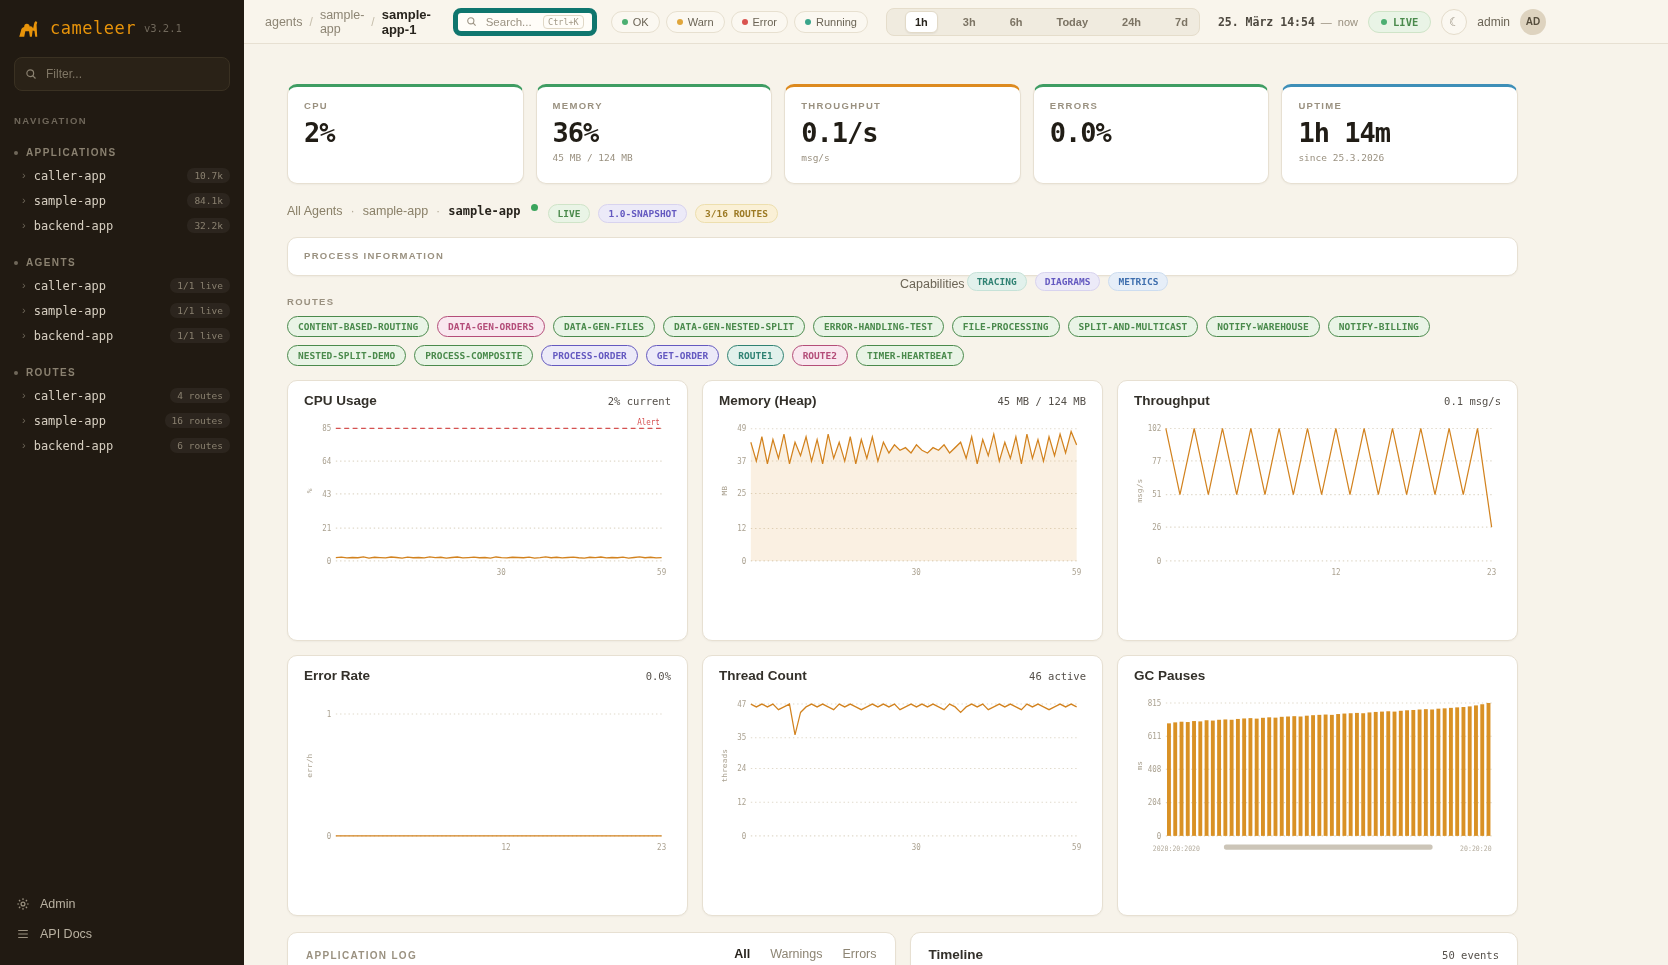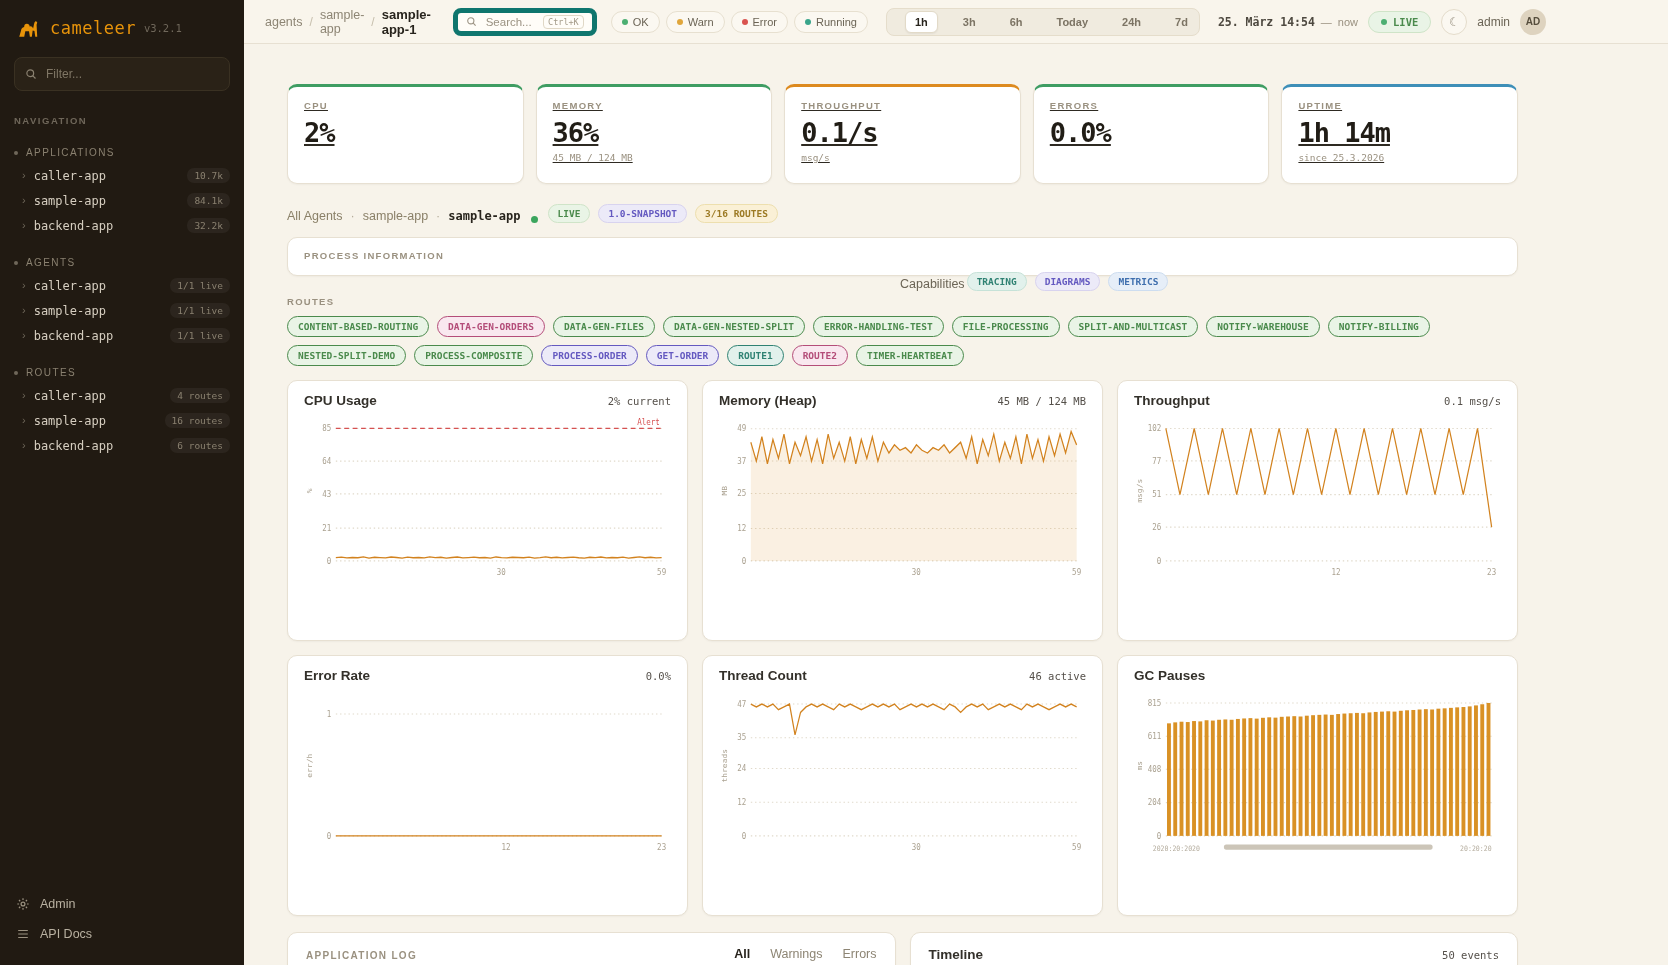--- a/index.html
+++ b/index.html
@@ -13,21 +13,21 @@
   
   .sidebar { width: 244px; min-width: 244px; height: 100%; background: #211a12; display: flex; flex-direction: column; padding-bottom: 16px; }
   .logo-row { display: flex; align-items: center; gap: 8px; padding: 15px 16px 10px; }
   .brand-name { color: #e8940a; font-family: "DejaVu Sans Mono", monospace; font-weight: 400; font-size: 17px; letter-spacing: .5px; }
   .brand-ver { color: #6f675a; font-size: 10.5px; font-family: "DejaVu Sans Mono", monospace; }
   .filter-wrap { margin: 6px 14px 12px; display: flex; align-items: center; gap: 7px; background: #2a2217; border: 1px solid #3a3122; border-radius: 8px; height: 34px; padding: 0 10px; }
   .filter-wrap input { background: transparent; border: none; outline: none; color: #cfc7b8; font-size: 12px; width: 100%; }
   .filter-wrap input::placeholder { color: #7f7665; }
   .nav-label { padding: 12px 14px 2px; font-size: 9.5px; letter-spacing: 1.5px; color: #6f675a; font-weight: 700; }
   .sb-section { margin-top: 14px; }
-  .sb-head { display: flex; align-items: center; gap: 8px; padding: 5px 14px; color: #8a8170; font-size: 10px; letter-spacing: 1.4px; font-weight: 400; cursor: pointer; }
+  .sb-head { display: flex; align-items: center; gap: 8px; padding: 5px 14px; color: #8a8170; font-size: 10px; letter-spacing: 1.4px; font-weight: 700; cursor: pointer; }
   .sb-dot { width: 4px; height: 4px; border-radius: 50%; background: #6f675a; }
   .sb-item { display: flex; align-items: center; gap: 8px; padding: 5px 14px 5px 22px; cursor: pointer; }
   .chev { color: #6f675a; font-size: 11px; line-height: 1; }
   .sb-nm { color: #d6cec0; font-size: 12px; font-family: "DejaVu Sans Mono", monospace; }
   .sb-cnt { margin-left: auto; color: #8a8170; font-size: 9.5px; font-family: "DejaVu Sans Mono", monospace; background: rgba(255,255,255,0.05); padding: 2px 7px; border-radius: 7px; white-space: nowrap; }
   .sb-spacer { flex: 1; }
   .sb-foot-item { display: flex; align-items: center; gap: 10px; padding: 8px 16px; color: #b9b1a1; font-size: 12.5px; cursor: pointer; }
   .sb-foot-icon { display: flex; align-items: center; }
 
   
@@ -53,27 +53,27 @@
   .top-right { margin-left: auto; display: flex; align-items: center; gap: 10px; }
   .live-pill { display: flex; gap: 6px; align-items: center; background: #e9f4e6; border: 1px solid #cfe4c8; color: #4a8a4c; border-radius: 999px; padding: 4px 12px; font-size: 10.5px; font-family: "DejaVu Sans Mono", monospace; font-weight: 700; cursor: pointer; }
   .live-dot { width: 6px; height: 6px; border-radius: 50%; background: #4caf72; }
   .moon-btn { width: 26px; height: 26px; border-radius: 50%; border: 1px solid #e4dccb; background: #fbf8f1; display: flex; align-items: center; justify-content: center; color: #8d8574; font-size: 12px; cursor: pointer; font-family: "DejaVu Sans", sans-serif; }
   .user-name { font-size: 12px; color: #6b6455; }
   .avatar { width: 26px; height: 26px; border-radius: 50%; background: #ded3bf; color: #564d3c; font-size: 10px; font-weight: 700; display: flex; align-items: center; justify-content: center; cursor: pointer; }
 
   
   .content { flex: 1; padding: 40px 150px 0 43px; overflow: hidden; }
 
-  .stats { display: grid; grid-template-columns: repeat(5, 1fr); gap: 12px; text-decoration: underline; }
+  .stats { display: grid; grid-template-columns: repeat(5, 1fr); gap: 12px; }
   .stat { background: #fff; border: 1px solid #e7e0d2; border-top: 3px solid #3f9d63; border-radius: 10px; padding: 13px 16px; height: 100px; box-shadow: 0 1px 2px rgba(0,0,0,.04); }
   .stat-label { font-size: 9.5px; letter-spacing: 1.3px; color: #9a9180; font-weight: 700; }
   .stat-value { font-family: "DejaVu Sans Mono", monospace; font-size: 27px; font-weight: 700; color: #211d16; margin-top: 6px; letter-spacing: -1px; }
   .stat-sub { font-family: "DejaVu Sans Mono", monospace; font-size: 9.5px; color: #9a9180; margin-top: 4px; min-height: 12px; }
 
-  .ctx-row { display: flex; align-items: flex-end; gap: 8px; margin-top: 20px; font-size: 12.5px; }
+  .ctx-row { display: flex; align-items: flex-start; gap: 8px; margin-top: 20px; font-size: 12.5px; }
   .ctx-crumb { color: #8a8068; cursor: pointer; }
   .ctx-crumb.last { color: #28241d; font-weight: 700; font-family: "DejaVu Sans Mono", monospace; font-size: 12px; }
   .ctx-sep { color: #b5ac9a; }
   .ctx-live-dot { width: 7px; height: 7px; border-radius: 50%; background: #3ba55d; margin: 0 2px; }
 
   .badge { font-family: "DejaVu Sans Mono", monospace; font-size: 9.5px; font-weight: 700; padding: 3px 9px; border-radius: 999px; border: 1px solid; white-space: nowrap; }
   .b-green  { background: #e9f4e6; color: #4a8a4c; border-color: #cfe4c8; }
   .b-purple { background: #eceaf8; color: #6459c0; border-color: #d8d3ef; }
   .b-amber  { background: #faf0d6; color: #9c7a24; border-color: #eddfae; }
   .b-teal   { background: #e2f1ec; color: #2f8273; border-color: #c6e2d8; }

